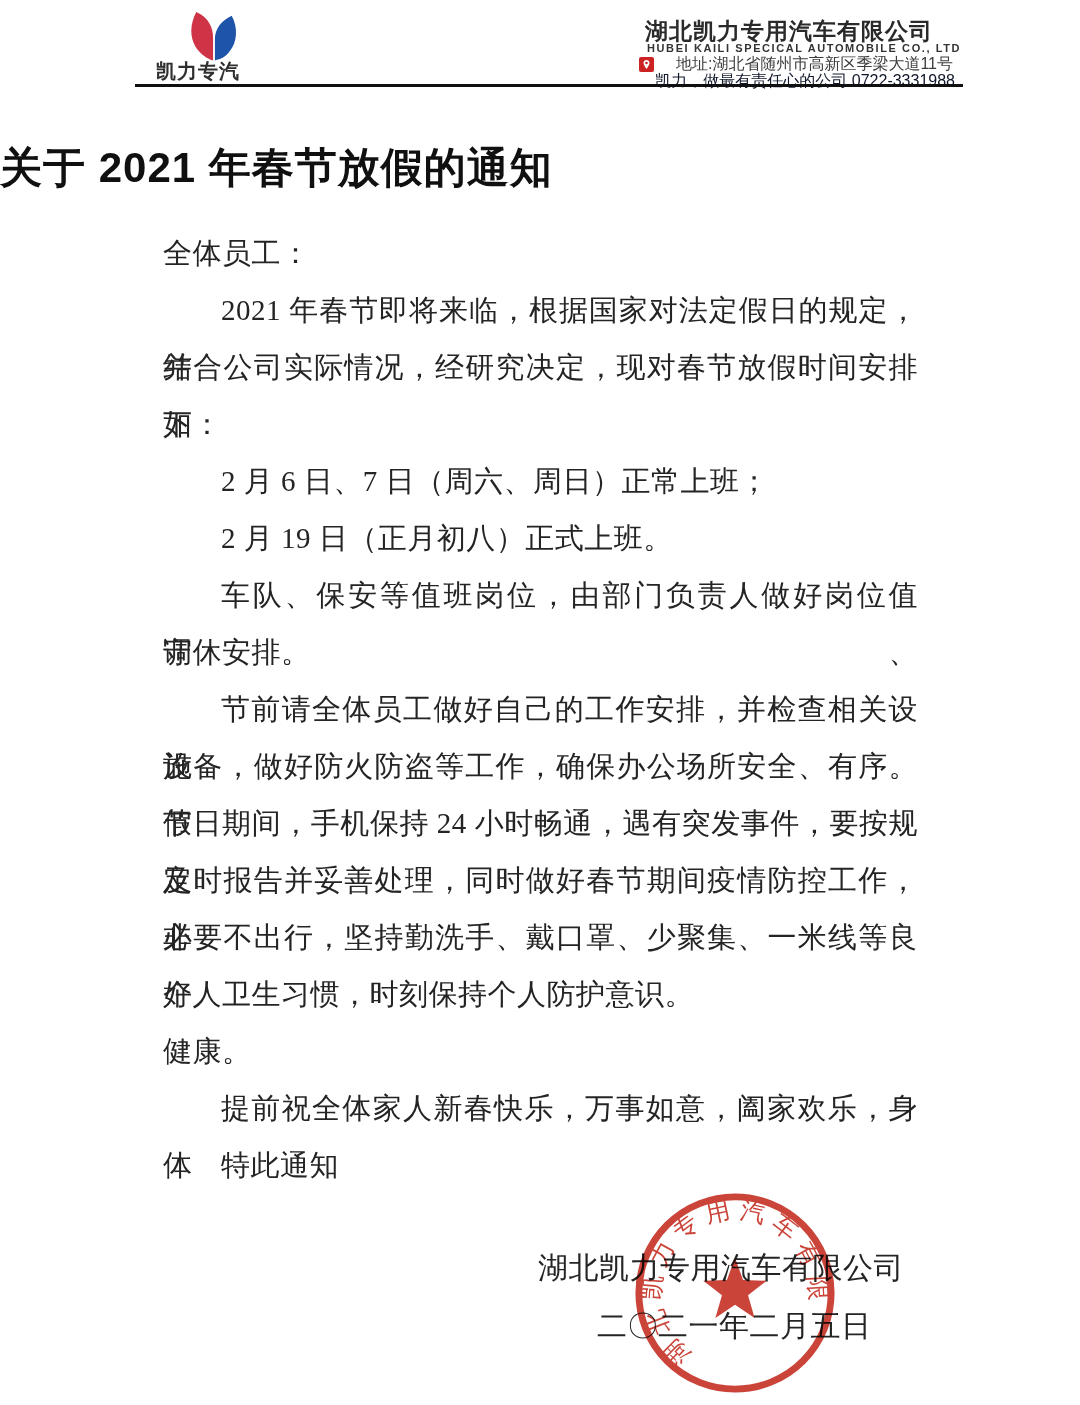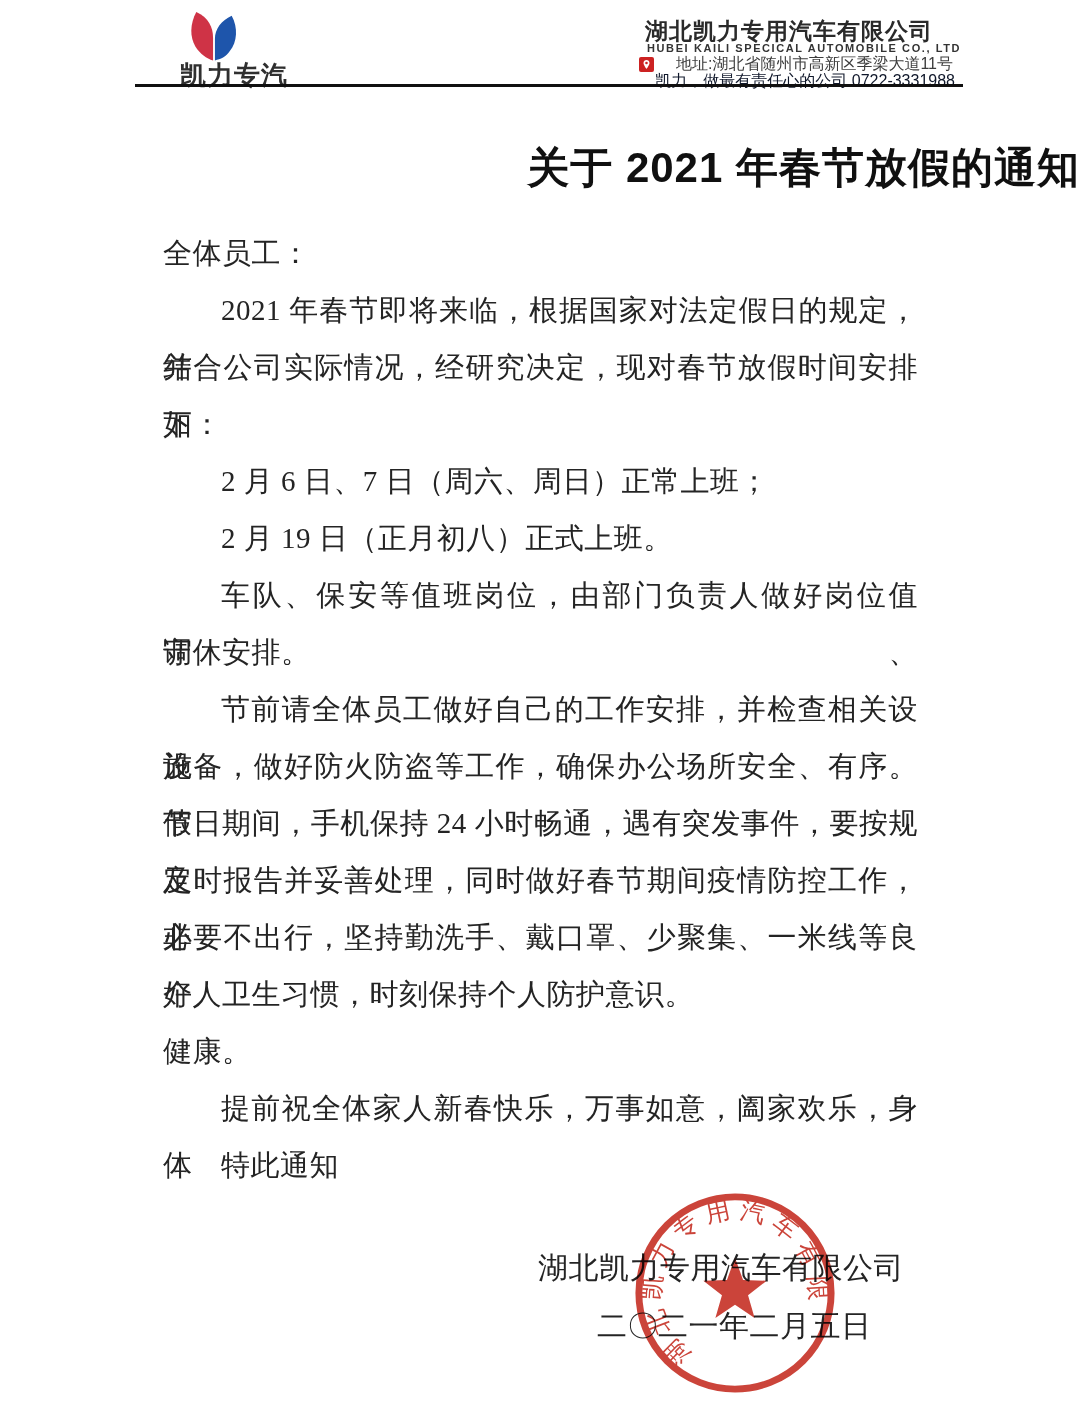--- a/index.html
+++ b/index.html
@@ -7,21 +7,21 @@
     position:relative;width:1080px;height:1405px;background:#ffffff;
     overflow:hidden;
     font-family:"Liberation Serif","DejaVu Serif",serif;
     color:#222222;
   }
   
   .hdr-logo{position:absolute;left:183px;top:12px;width:62px;height:54px;}
   .hdr-logo-text{
     position:absolute;left:156px;top:58px;width:120px;
     font-family:"Liberation Sans","DejaVu Sans",sans-serif;
-    font-weight:bold;font-size:26px;letter-spacing:1px;color:#2f2f2f;margin-left:24px;
+    font-weight:bold;font-size:20px;letter-spacing:1px;color:#2f2f2f;
   }
   .hdr-cn{
     position:absolute;left:645px;top:16px;width:310px;
     font-family:"Liberation Sans","DejaVu Sans",sans-serif;
     font-weight:bold;font-size:23px;letter-spacing:1px;color:#2a2a2a;
     white-space:nowrap;
   }
   .hdr-en{
     position:absolute;left:647px;top:42px;width:310px;
     font-family:"Liberation Sans","DejaVu Sans",sans-serif;
@@ -40,21 +40,21 @@
     font-size:16px;color:#0f172a;white-space:nowrap;
   }
   .hdr-rule{
     position:absolute;left:135px;top:84px;width:828px;height:3px;
     background:#101010;
   }
   .pin-icon{display:inline-block;width:15px;height:15px;margin-right:2px;}
   
   .doc-title{
     position:absolute;left:0;top:140px;width:1080px;
-    text-align:right;
+    text-align:left;
     font-family:"Liberation Sans","DejaVu Sans",sans-serif;
     font-weight:bold;font-size:42px;letter-spacing:1px;color:#101010;
   }
   
   .body-text{
     position:absolute;left:163px;top:225px;width:755px;
     font-size:29px;line-height:57px;color:#242424;letter-spacing:0.5px;
   }
   .ln{height:57px;white-space:nowrap;}
   .ln.ind{text-indent:2em;}

